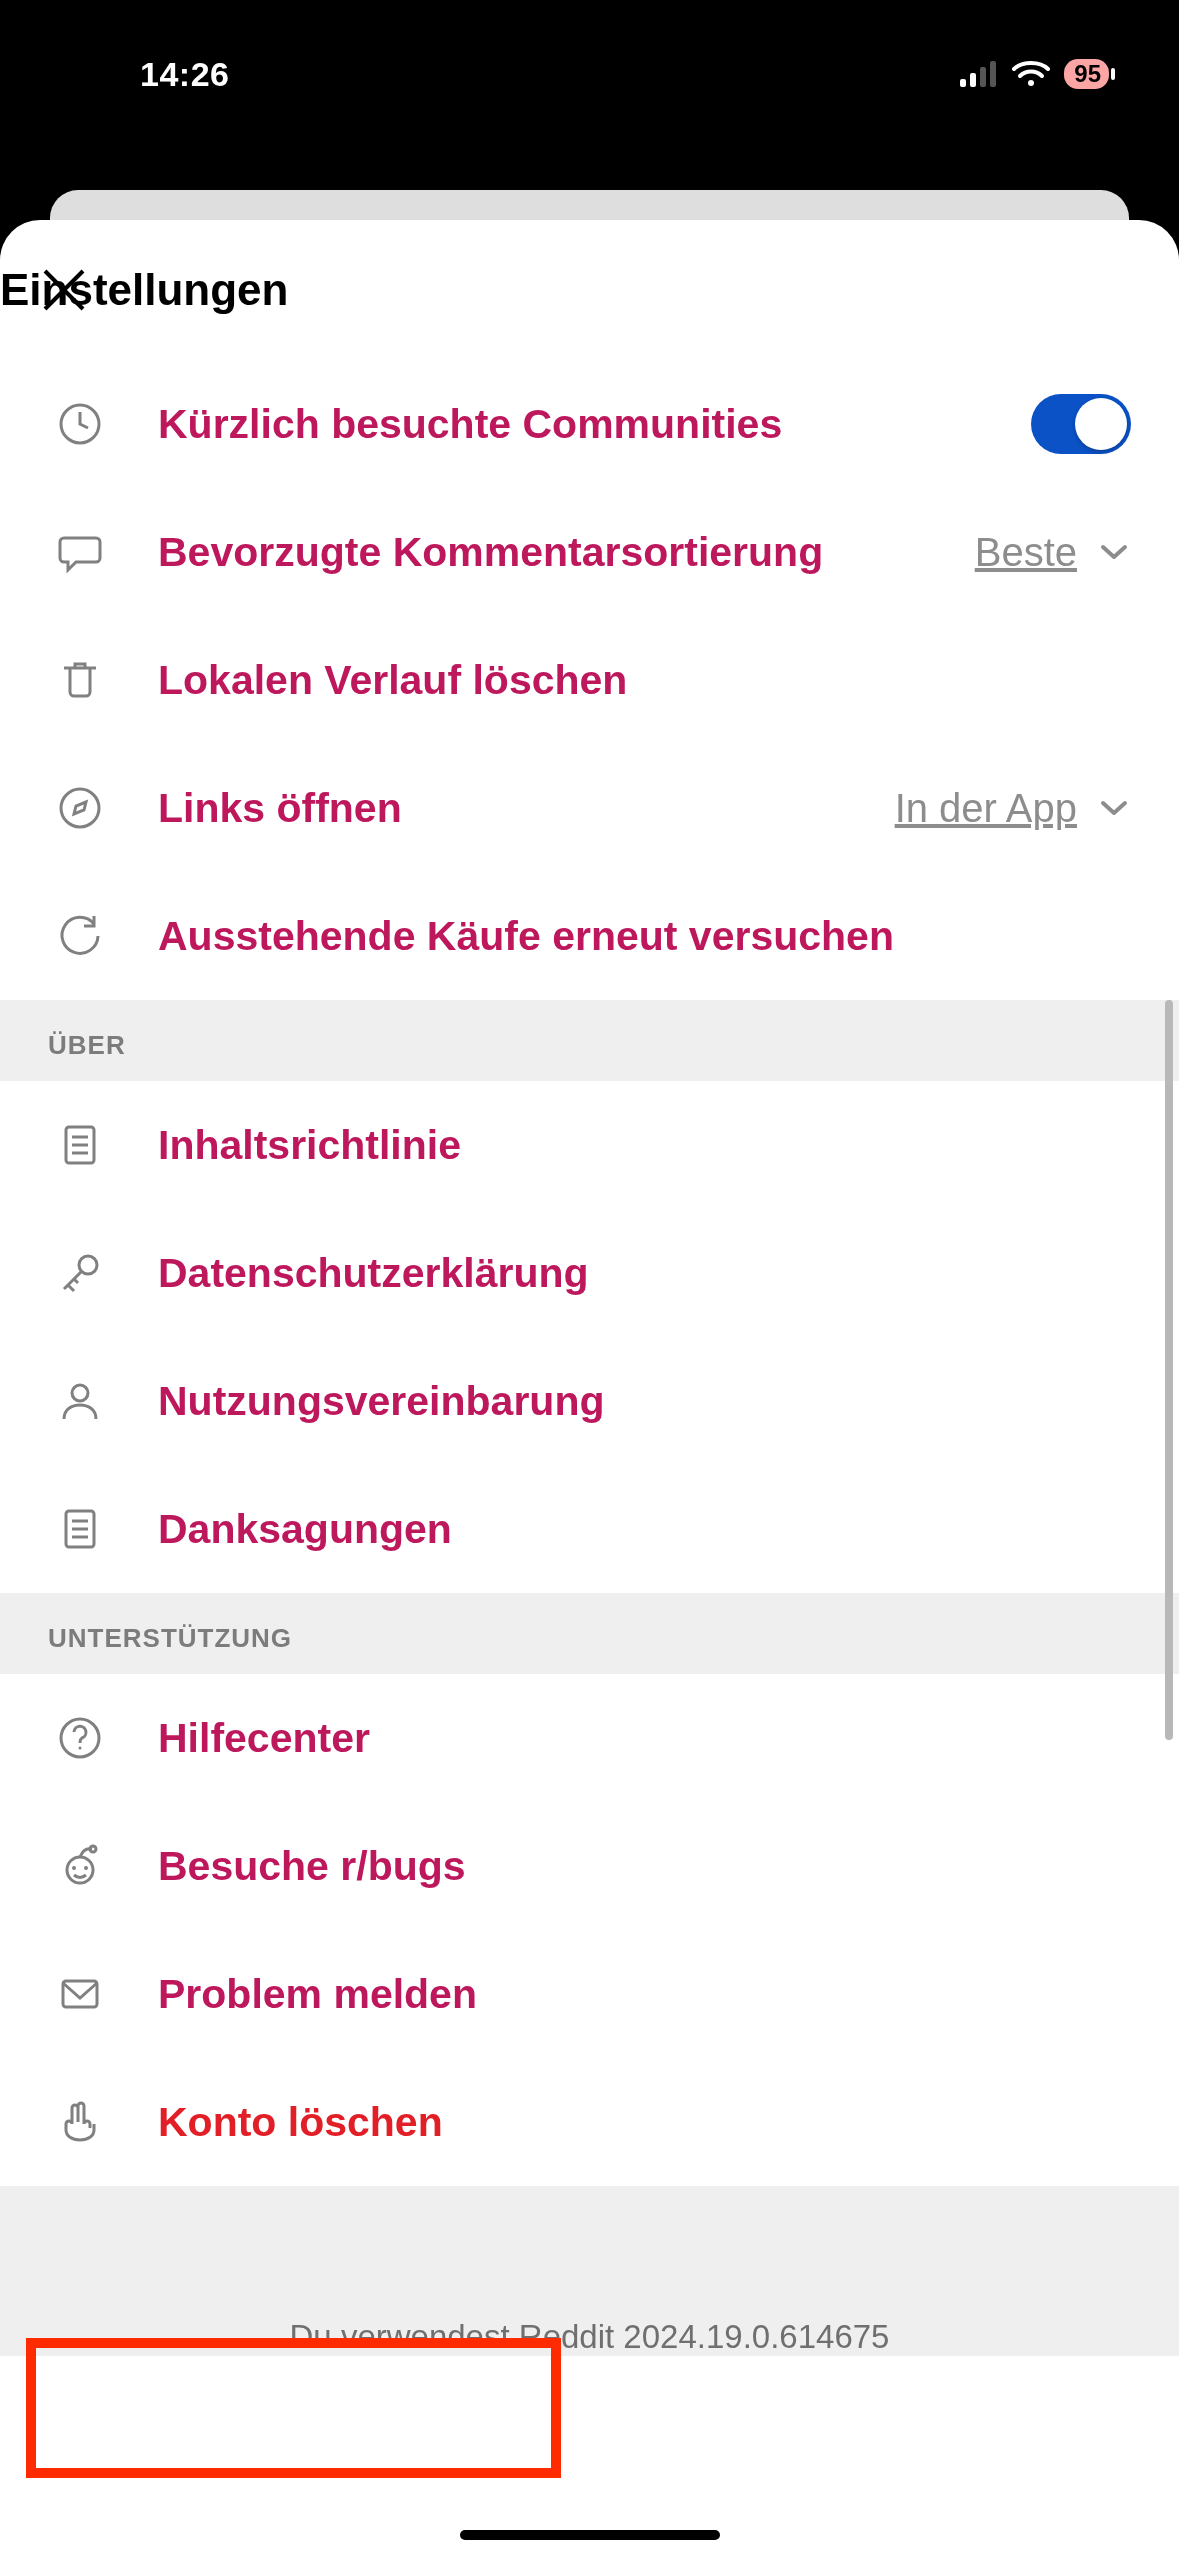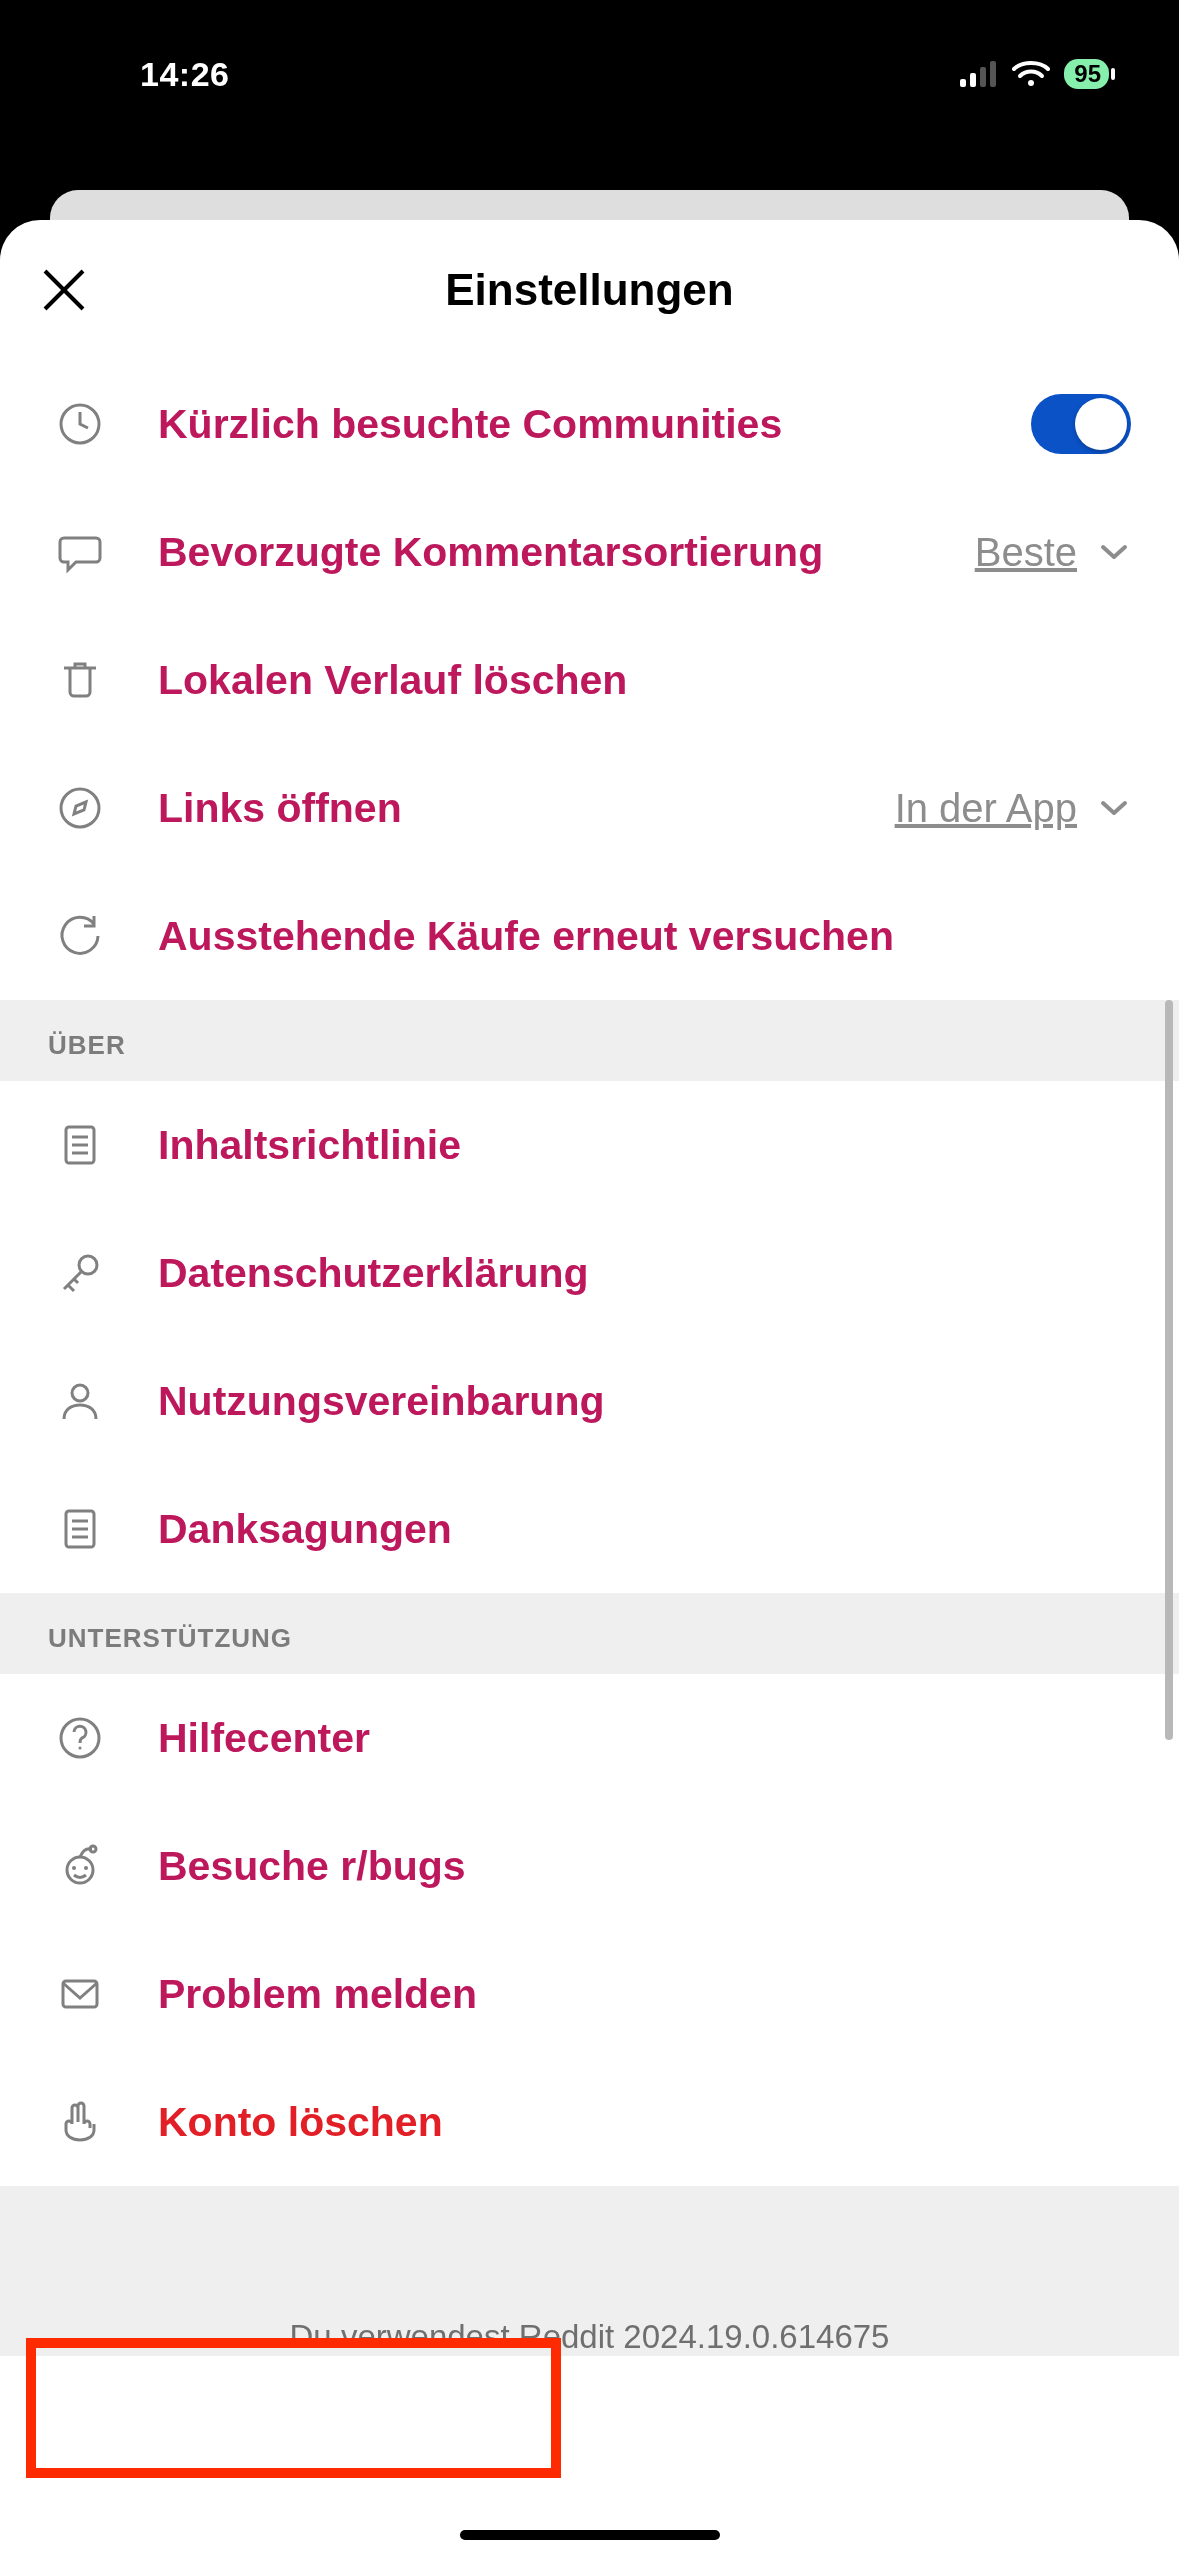--- a/index.html
+++ b/index.html
@@ -2,29 +2,29 @@
 <html><head>
   <meta charset="utf-8">
   <style>
     * { margin: 0; padding: 0; box-sizing: border-box; }
     html, body { width: 1179px; height: 2556px; font-family: -apple-system, BlinkMacSystemFont, "Segoe UI", Helvetica, Arial, sans-serif; background: #000; overflow: hidden; }
     
     .status-bar { width: 100%; height: 110px; display: flex; align-items: center; justify-content: space-between; padding: 38px 60px 0 60px; color: #fff; }
     .status-time { font-size: 34px; font-weight: 600; letter-spacing: 0.5px; margin-left: 80px;}
     .status-icons { display: flex; align-items: center; gap: 14px; margin-right: 10px;}
     .status-icons svg { display:block; }
-    .battery-pill { display:flex; align-items:center; background:#86efac; border-radius:14px; padding:2px 8px 2px 10px; height:30px; position: relative;}
+    .battery-pill { display:flex; align-items:center; background:#fca5a5; border-radius:14px; padding:2px 8px 2px 10px; height:30px; position: relative;}
     .battery-pill::after{ content:''; position:absolute; right:-6px; top:50%; transform:translateY(-50%); width:4px; height:12px; background:#fff; border-radius:2px;}
     .battery-text { color:#000; font-size:24px; font-weight:700; }
     
     .sheet-backdrop { position:absolute; left:50px; right:50px; top:190px; height:40px; background:#dedede; border-radius:28px 28px 0 0; }
     
     .sheet { position:absolute; top:220px; left:0; right:0; bottom:0; background:#fff; border-radius:40px 40px 0 0; overflow:hidden; }
     
-    .sheet-header { height:140px; display:flex; align-items:center; justify-content:center; position:relative; }
+    .sheet-header { height:140px; display:flex; align-items:center; position:relative; }
     .close-btn { position:absolute; left:24px; top:50%; transform:translateY(-50%); width:80px; height:80px; display:flex; align-items:center; justify-content:center; }
     .close-btn svg { stroke:#000; stroke-width:4; }
     .sheet-title { font-size:44px; font-weight:700; color:#000; }
     
     .list { }
     .row { display:flex; align-items:center; height:128px; padding:0 48px; background:#fff; }
     .row-icon { width:64px; height:64px; display:flex; align-items:center; justify-content:center; margin-right:46px; flex:0 0 64px; }
     .row-icon svg { stroke:#808080; fill:none; }
     .row-label { font-size:41px; font-weight:600; color:#be185d; flex:1 1 auto; white-space:nowrap; overflow:hidden; text-overflow:ellipsis; }
     .row-value { font-size:40px; font-weight:400; color:#8d8d8d; margin-left:16px;text-decoration:underline; }

